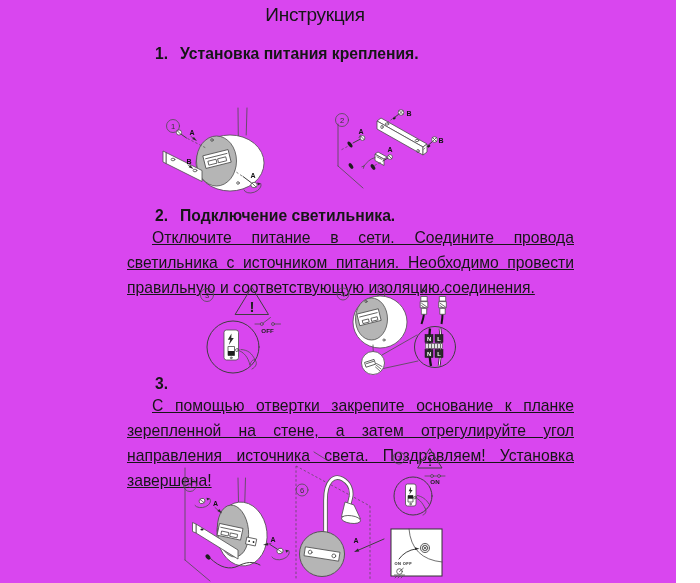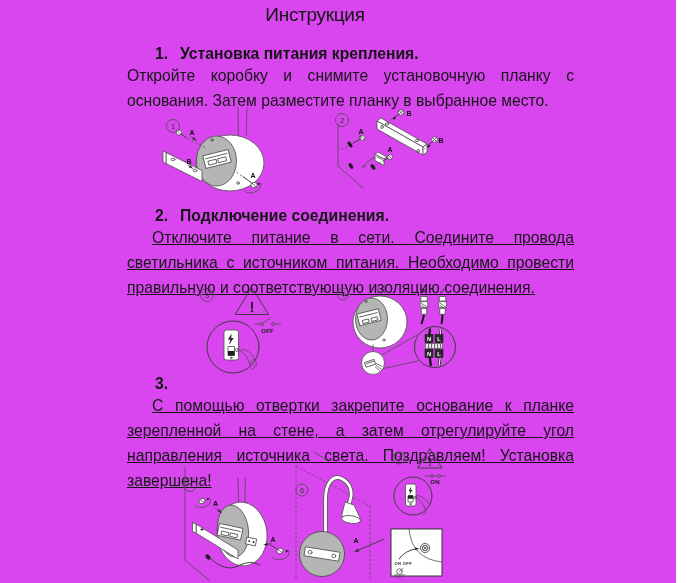--- a/index.html
+++ b/index.html
@@ -38,21 +38,20 @@
 <body>
 
 <div class="page">
 
   <div class="title">Инструкция</div>
 
   <div class="heading" style="top:45px">
     <span>1.</span>
     <span>Установка питания крепления.</span>
   </div>
-  <p class="para" style="top:63px">Откройте коробку и снимите установочную планку с основания. Затем разместите планку в выбранное место.</p>
 
   <svg class="fig" style="left:150px;top:107px" width="155" height="98" viewBox="0 0 155 98">
     <g>
       <circle class="ln" cx="23" cy="19" r="6.5"></circle>
       <text class="num" x="23" y="21.7">1</text>
     </g>
     <g>
       <path class="ln" d="M88,1 L88.3,29"></path>
         <path class="ln" d="M97,1 L96.2,28"></path>
     </g>
@@ -153,21 +152,21 @@
       <path class="dash" d="M44.5,58.5 L52.5,54.5"></path>
       <path class="ln1" d="M53,54 L58,51"></path>
       <circle class="fw" cx="60" cy="50" r="2.4"></circle>
       <path class="ln" d="M58.3,48.3 L61.7,51.7"></path>
     </g>
     <text class="lbl" x="60" y="45">A</text>
   </svg>
 
   <div class="heading" style="top:207px">
     <span>2.</span>
-    <span>Подключение соединения.</span>
+    <span>Подключение светильника.</span>
   </div>
   <p class="para indent" style="top:225px">Отключите питание в сети. Соедините провода светильника с источником питания. Необходимо провести правильную и соответствующую изоляцию соединения.</p>
 
   <svg class="fig" style="left:190px;top:283px" width="125" height="95" viewBox="0 0 125 95">
     <g>
       <circle class="ln" cx="17" cy="12" r="6.5"></circle>
       <text class="num" x="17" y="14.7">3</text>
     </g>
     <g>
       <path class="ln1" d="M62,4.5 L78.5,31.5 L45.5,31.5 Z"></path>

